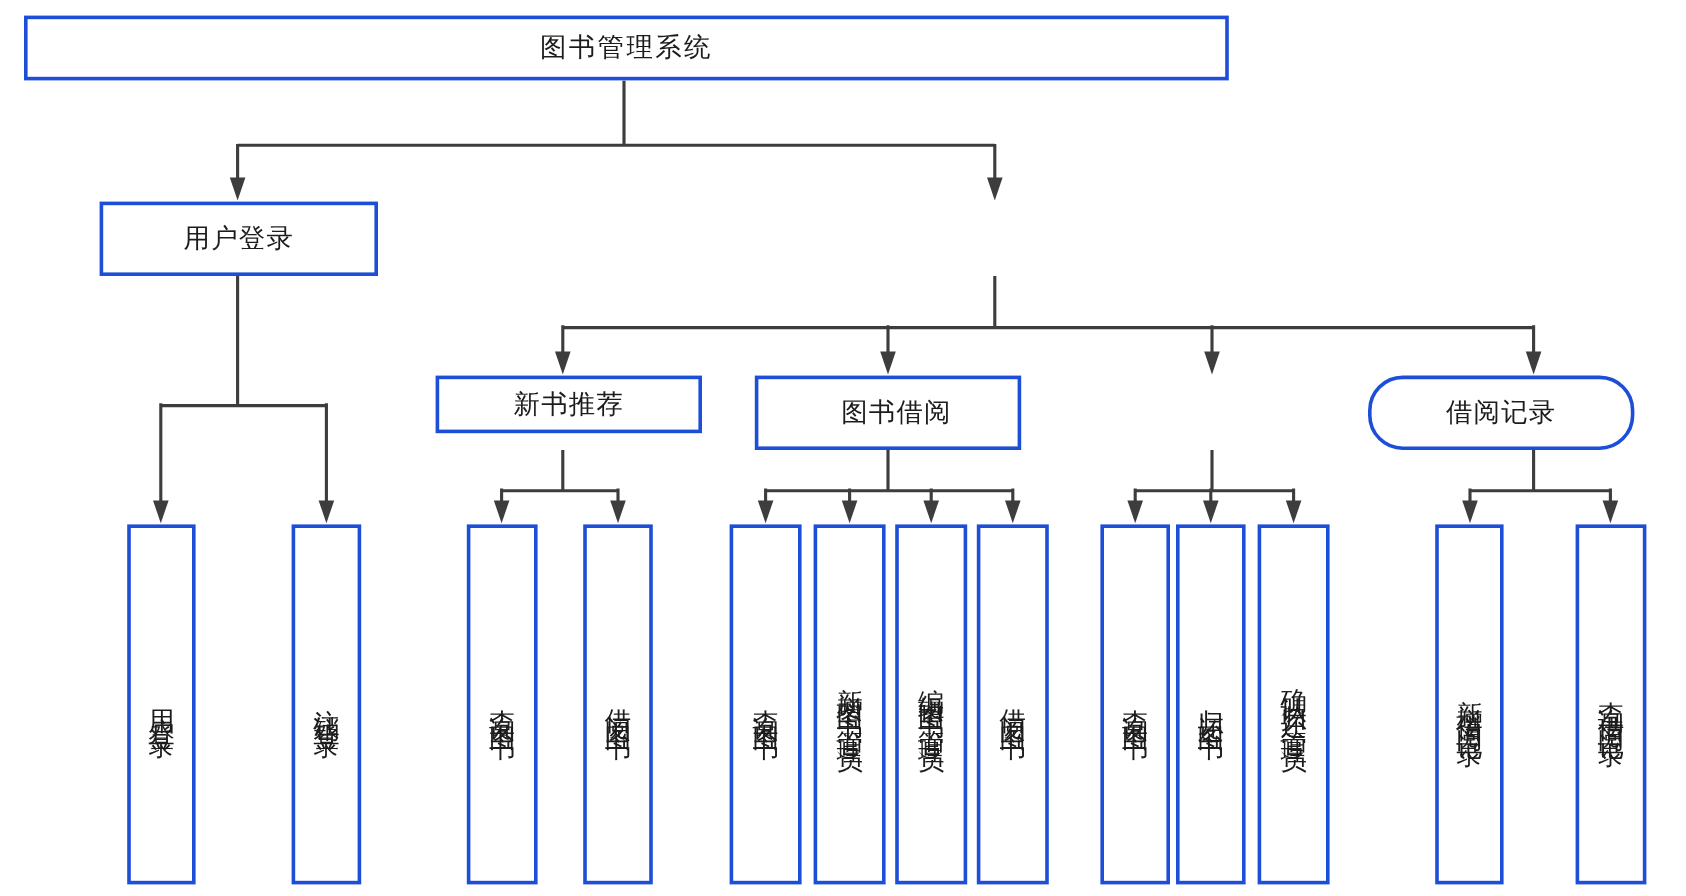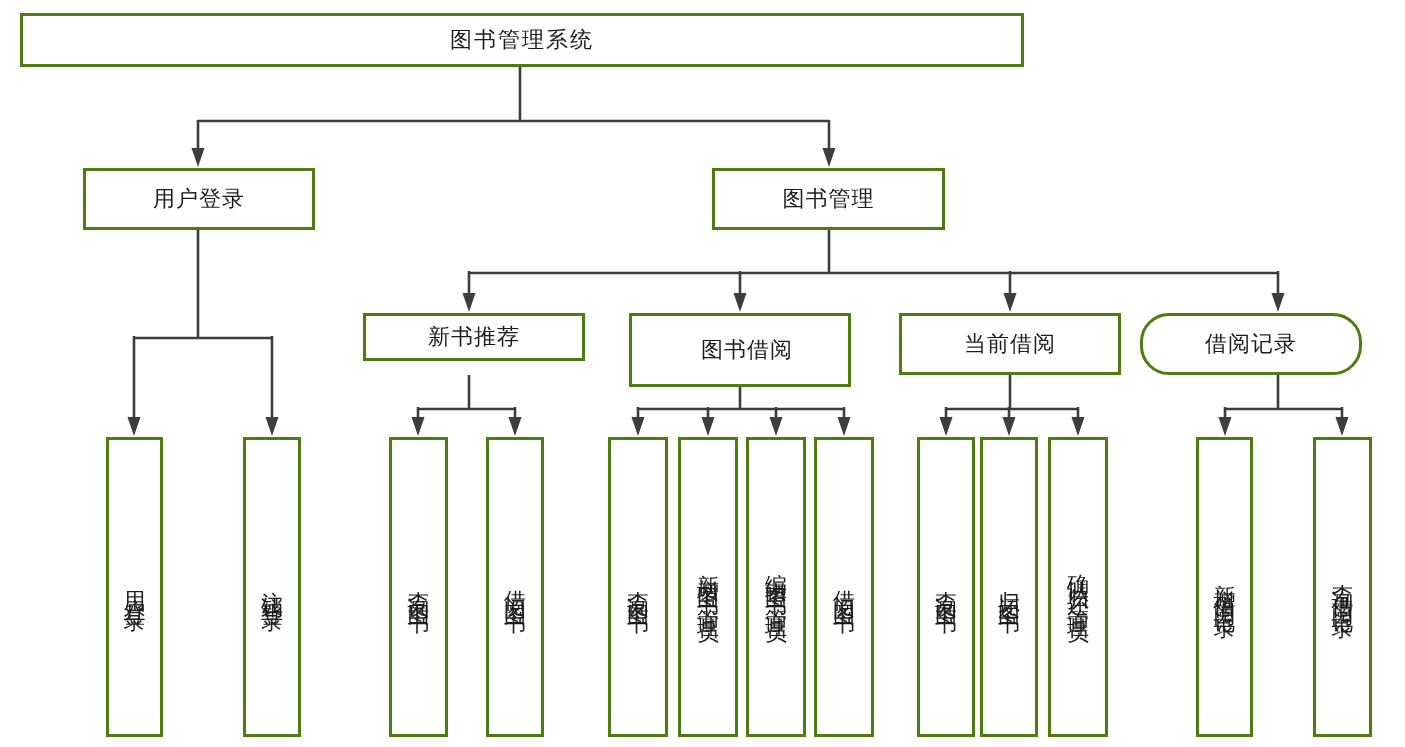--- a/index.html
+++ b/index.html
@@ -14,21 +14,21 @@
   .wires {
     position: absolute;
     left: 0; top: 0;
     width: 1405px; height: 747px;
     pointer-events: none;
   }
   .node {
     position: absolute;
     box-sizing: border-box;
     background: #ffffff;
-    border: 3px solid #4d7c0f;
+    border: 3px solid #1d4ed8;
     display: flex;
     align-items: center;
     justify-content: center;
     color: #1c1c1c;
     z-index: 2;
   }
   .h-node { font-size: 22px; letter-spacing: 1px; }
   .root-node { font-size: 22px; letter-spacing: 2px; }
   .v-node {
     writing-mode: vertical-rl;
@@ -95,32 +95,26 @@
     </g>
   </svg>
 
   <div class="node root-node" style="left:20px; top:13px; width:1004px; height:54px;">
     <span>图书管理系统</span>
   </div>
 
   <div class="node h-node" style="left:83px; top:168px; width:232px; height:62px;">
     <span>用户登录</span>
   </div>
-  <div class="node h-node" style="left:712px; top:168px; width:233px; height:62px;">
-    <span>图书管理</span>
-  </div>
 
   <div class="node h-node" style="left:363px; top:313px; width:222px; height:48px;">
     <span>新书推荐</span>
   </div>
-  <div class="node h-node" style="left:629px; top:313px; width:222px; height:74px;padding-left:14px;">
+  <div class="node h-node" style="left:629px; top:313px; width:222px; height:62px;padding-left:14px;">
     <span>图书借阅</span>
-  </div>
-  <div class="node h-node" style="left:899px; top:313px; width:222px; height:62px;">
-    <span>当前借阅</span>
   </div>
   <div class="node h-node" style="left:1140px; top:313px; width:222px; height:62px;border-radius:29px;">
     <span>借阅记录</span>
   </div>
 
   <div class="node v-node" style="left:106px; top:437px; width:57px; height:300px;">
     <span>用户登录</span>
   </div>
   <div class="node v-node" style="left:243px; top:437px; width:58px; height:300px;">
     <span>注销登录</span>

